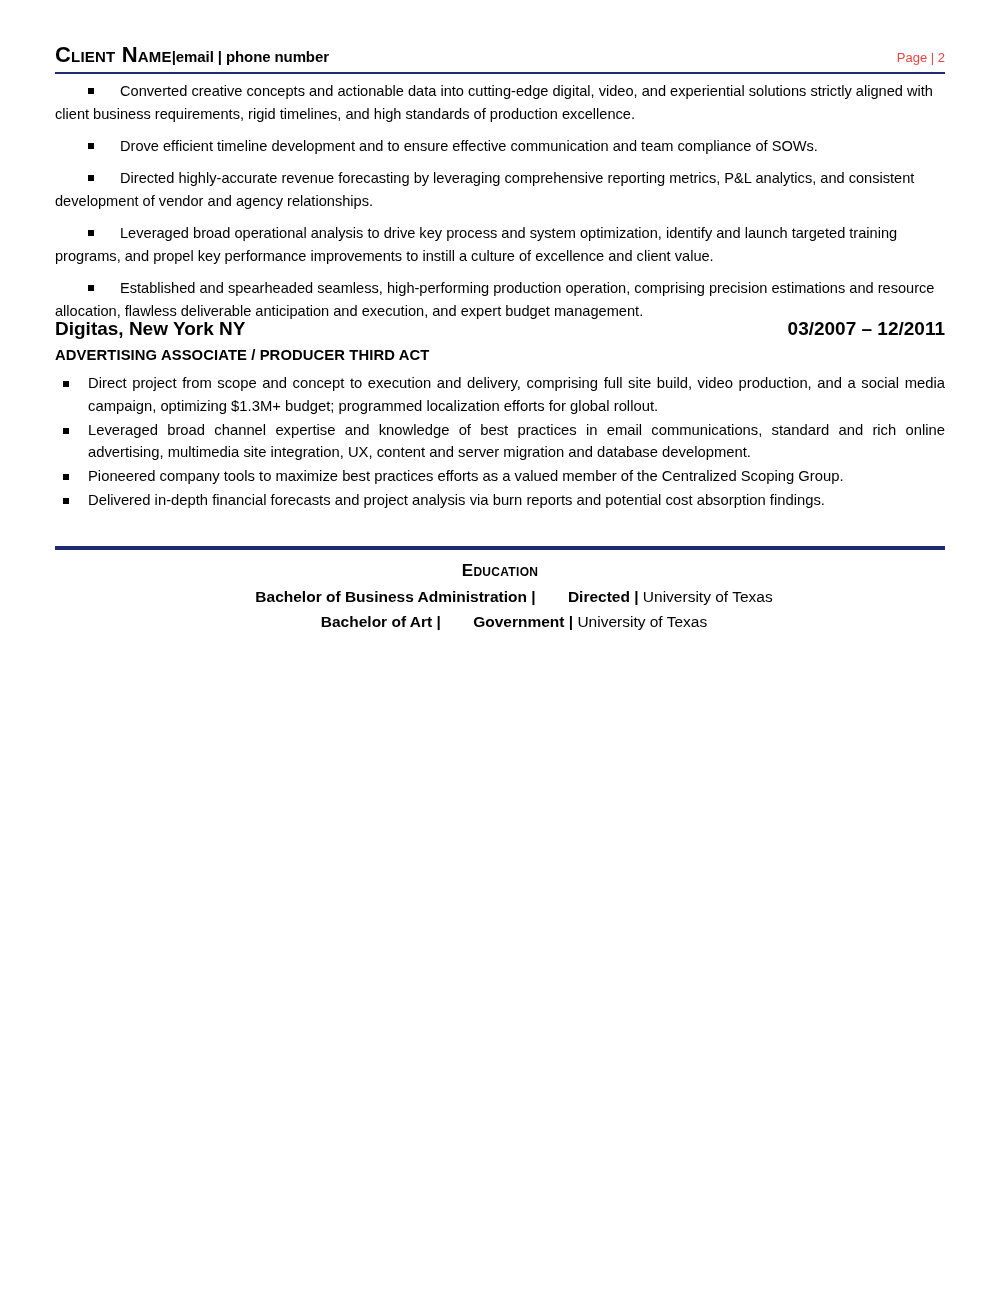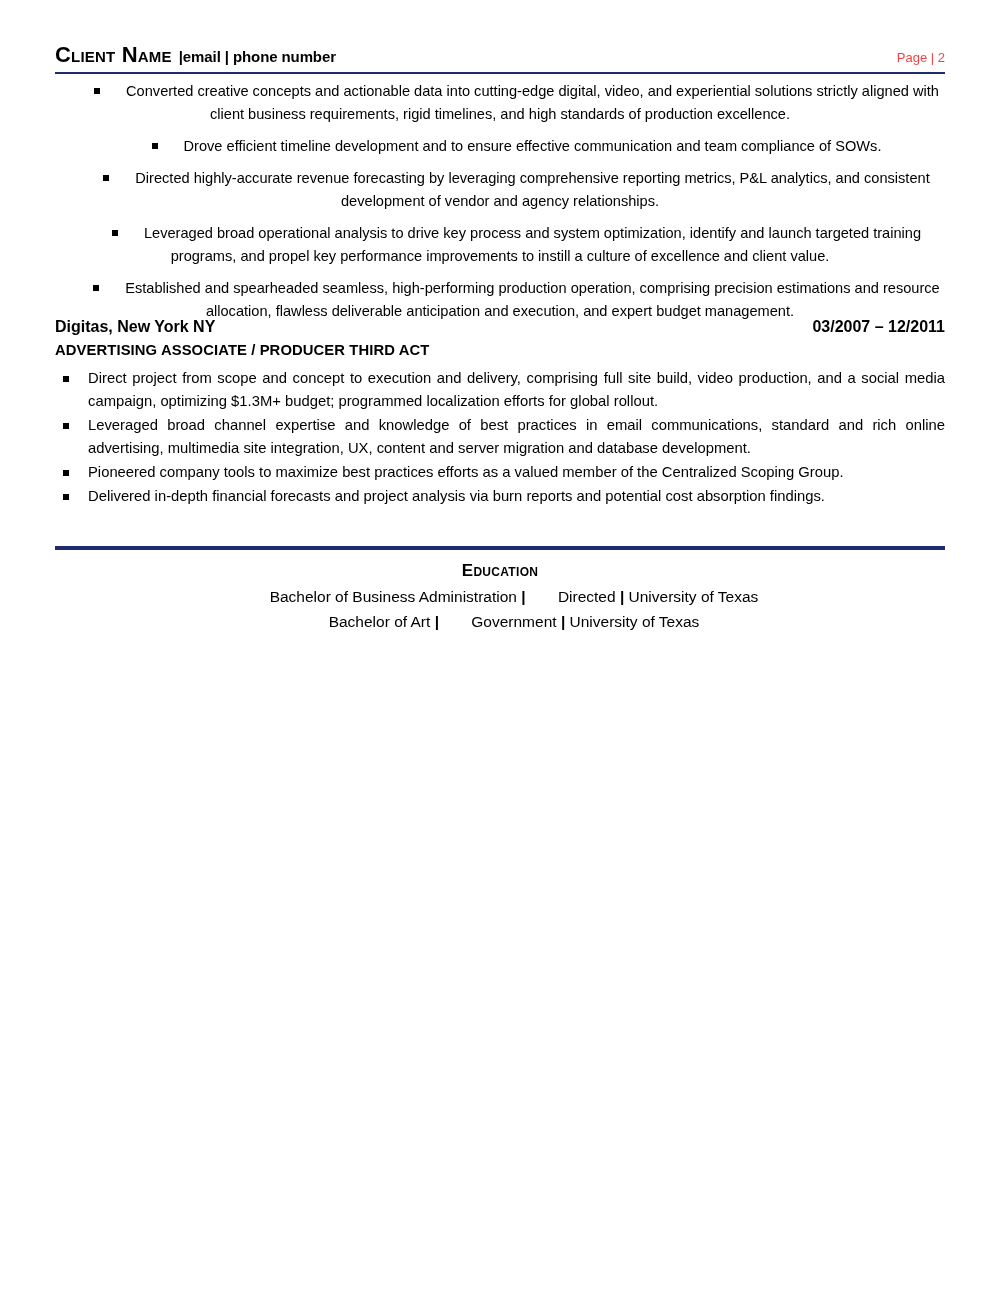--- a/index.html
+++ b/index.html
@@ -42,21 +42,21 @@
     font-size: 22px;
     font-weight: bold;
     font-variant: small-caps;
     letter-spacing: 0.2px;
     line-height: 1;
   }
   .contact-line {
     font-size: 15px;
     font-weight: bold;
     line-height: 1;
-    margin-left: 7px;
+    margin-left: 0;
     letter-spacing: -0.1px;
   }
   .page-number {
     font-size: 13px;
     color: #ef4444;
     line-height: 1;
     white-space: nowrap;
   }
 
   .rule-thin {
@@ -72,21 +72,21 @@
   .intro-block {
     position: absolute;
     left: 55px;
     top: 80px;
     width: 890px;
   }
   .intro-item {
     position: relative;
     font-size: 14.6px;
     line-height: 1.58;
-    text-align: center;
+    text-align: left;
     margin-bottom: 9px;
     padding-left: 0;
   }
   .intro-item .sq {
     display: inline-block;
     width: 6px;
     height: 6px;
     background: #000;
     vertical-align: 2px;
     margin-left: 33px;
@@ -100,21 +100,21 @@
   .job {
     position: absolute;
     left: 55px;
     top: 315px;
     width: 890px;
   }
   .job-head {
     display: flex;
     justify-content: space-between;
     align-items: baseline;
-    font-size: 16px;
+    font-size: 19px;
     font-weight: bold;
     line-height: 1.5;
   }
   .job-title {
     font-size: 14.8px;
     font-weight: bold;
     line-height: 1.5;
     margin-top: 0px;
     letter-spacing: 0.1px;
   }
@@ -162,21 +162,21 @@
     font-weight: bold;
     font-variant: small-caps;
     letter-spacing: 0.3px;
     line-height: 1.5;
   }
   .edu-line {
     font-size: 15.5px;
     line-height: 1.62;
   }
   .edu-line .bold {
-    font-weight: normal;
+    font-weight: bold;
     padding-left: 28px;
   }
   .edu-line .sep {
     font-weight: bold;
   }
   .edu-line .plain {
     font-weight: normal;
   }
 </style>
 </head>

